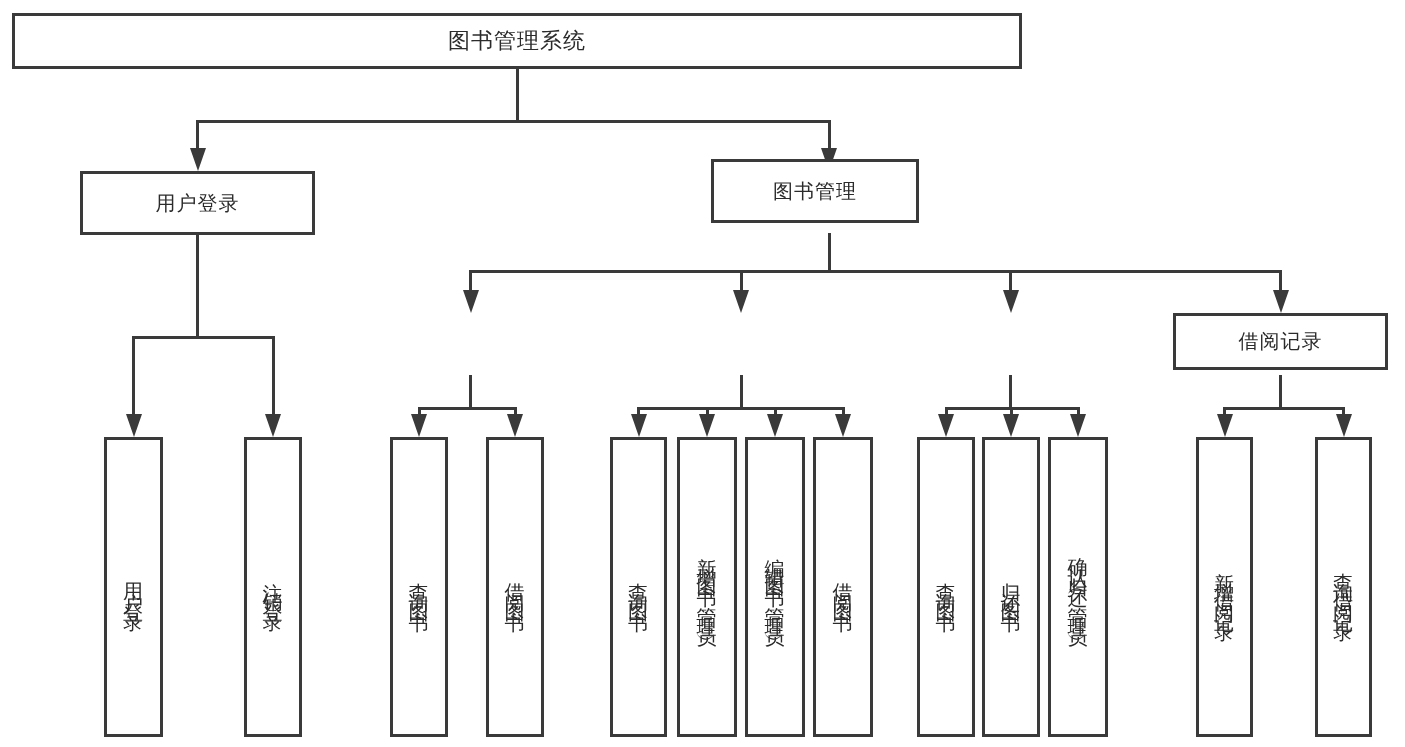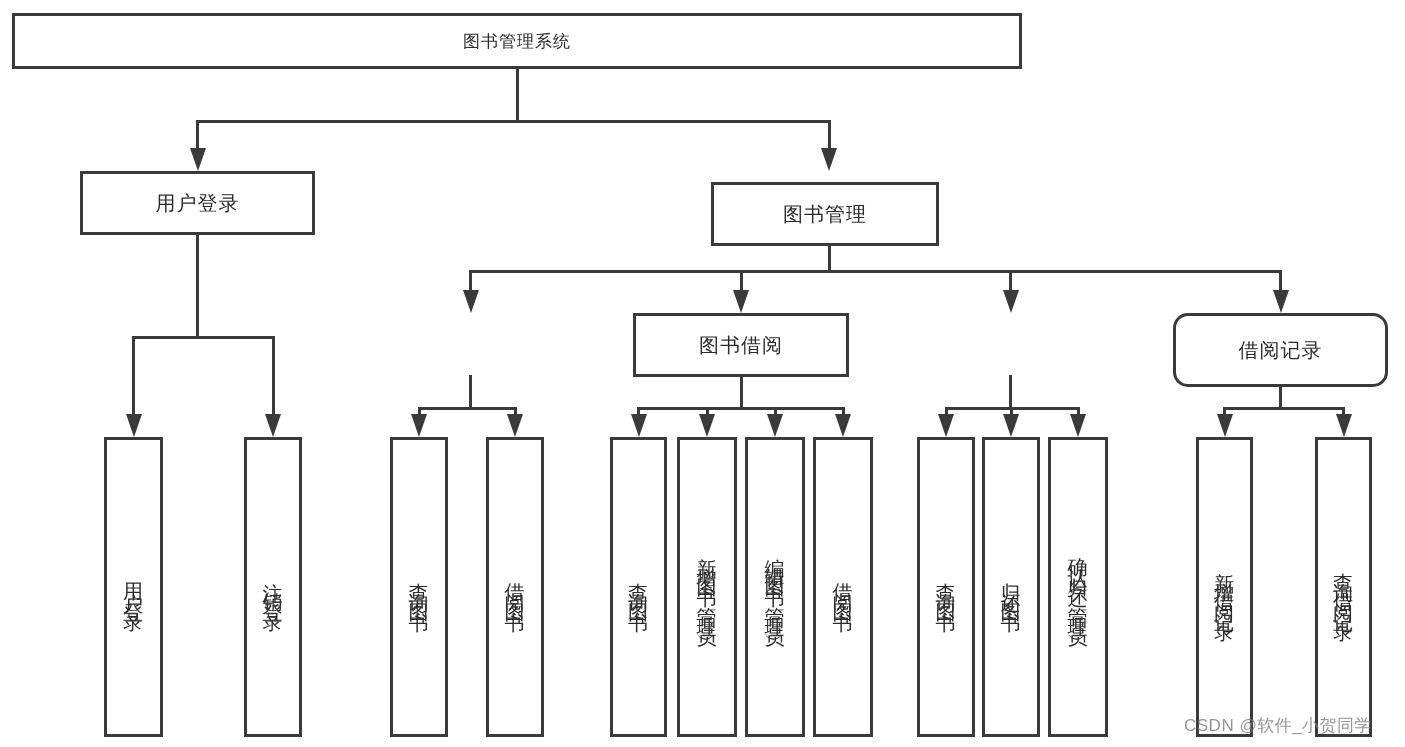--- a/index.html
+++ b/index.html
@@ -19,21 +19,21 @@
     align-items:center;
     justify-content:center;
     color:#2b2b2b;
     z-index:2;
   }
   .box .hlabel{
     font-size:20px;
     letter-spacing:1px;
     white-space:nowrap;
   }
-  .box.root .hlabel{font-size:17px;}
+  .box.root .hlabel{font-size:22px;}
   .box .vlabel{
     writing-mode:vertical-rl;
     text-orientation:mixed;
     font-size:20px;
     letter-spacing:10px;
     line-height:1;
   }
   .vline{position:absolute;width:3px;background:#3a3a3a;z-index:1;}
   .hline{position:absolute;height:3px;background:#3a3a3a;z-index:1;}
   .arrow{
@@ -50,34 +50,30 @@
     color:rgba(130,130,130,0.85);
     letter-spacing:0.5px;
     white-space:nowrap;
     z-index:5;
   }
 </style>
 </head>
 <body>
 
 <div id="canvas">
-  <div class="watermark">CSDN @软件_小贺同学</div>
 <div class="box root" style="left: 12px; top: 13px; width: 1010px; height: 56px;">
       <span class="hlabel">图书管理系统</span>
     </div>
     <div class="box" style="left: 80px; top: 171px; width: 235px; height: 64px;">
       <span class="hlabel">用户登录</span>
     </div>
-    <div class="box" style="left: 711px; top: 182px; width: 228px; height: 64px; font-family: Liberation Serif, serif;">
+    <div class="box" style="left: 711px; top: 159px; width: 208px; height: 64px; font-family: Liberation Serif, serif;">
       <span class="hlabel">图书管理</span>
     </div>
-    <div class="box" style="left: 633px; top: 313px; width: 216px; height: 64px;">
-      <span class="hlabel">图书借阅</span>
-    </div>
-    <div class="box" style="left: 1173px; top: 313px; width: 215px; height: 74px; border-radius: 15px;">
+    <div class="box" style="left: 1173px; top: 313px; width: 215px; height: 57px;">
       <span class="hlabel">借阅记录</span>
     </div>
     <div class="box" style="left: 104px; top: 437px; width: 59px; height: 300px;">
       <span class="vlabel">用户登录</span>
     </div>
     <div class="box" style="left: 244px; top: 437px; width: 58px; height: 300px;">
       <span class="vlabel">注销登录</span>
     </div>
     <div class="box" style="left: 390px; top: 437px; width: 58px; height: 300px;">
       <span class="vlabel">查询图书</span>

